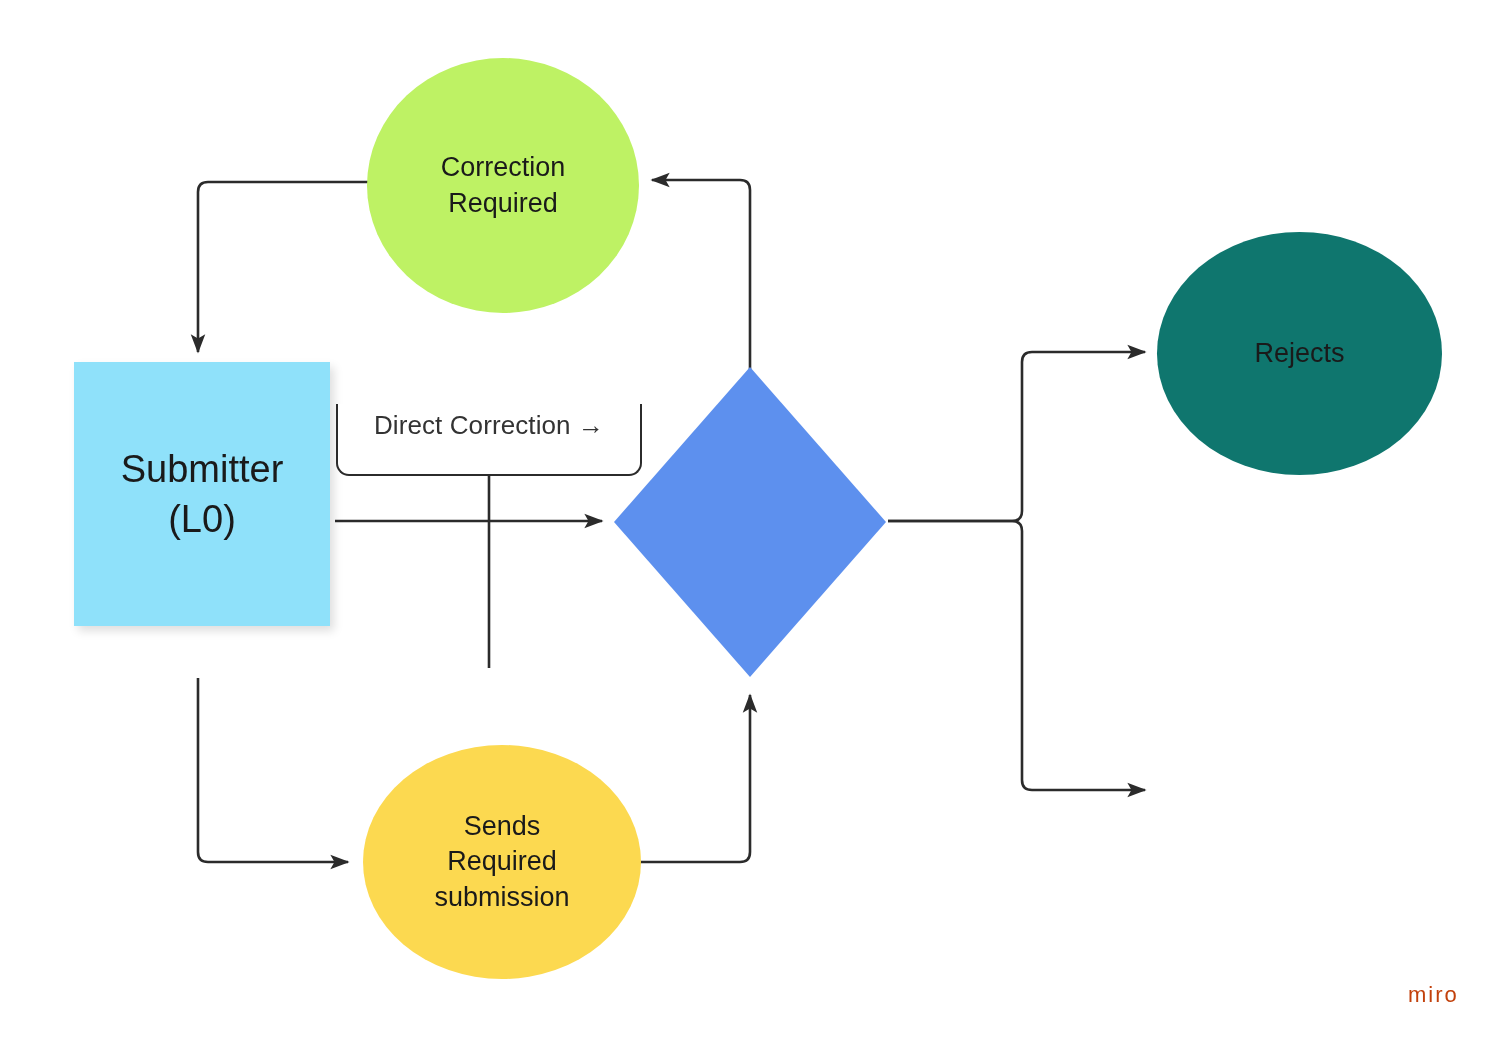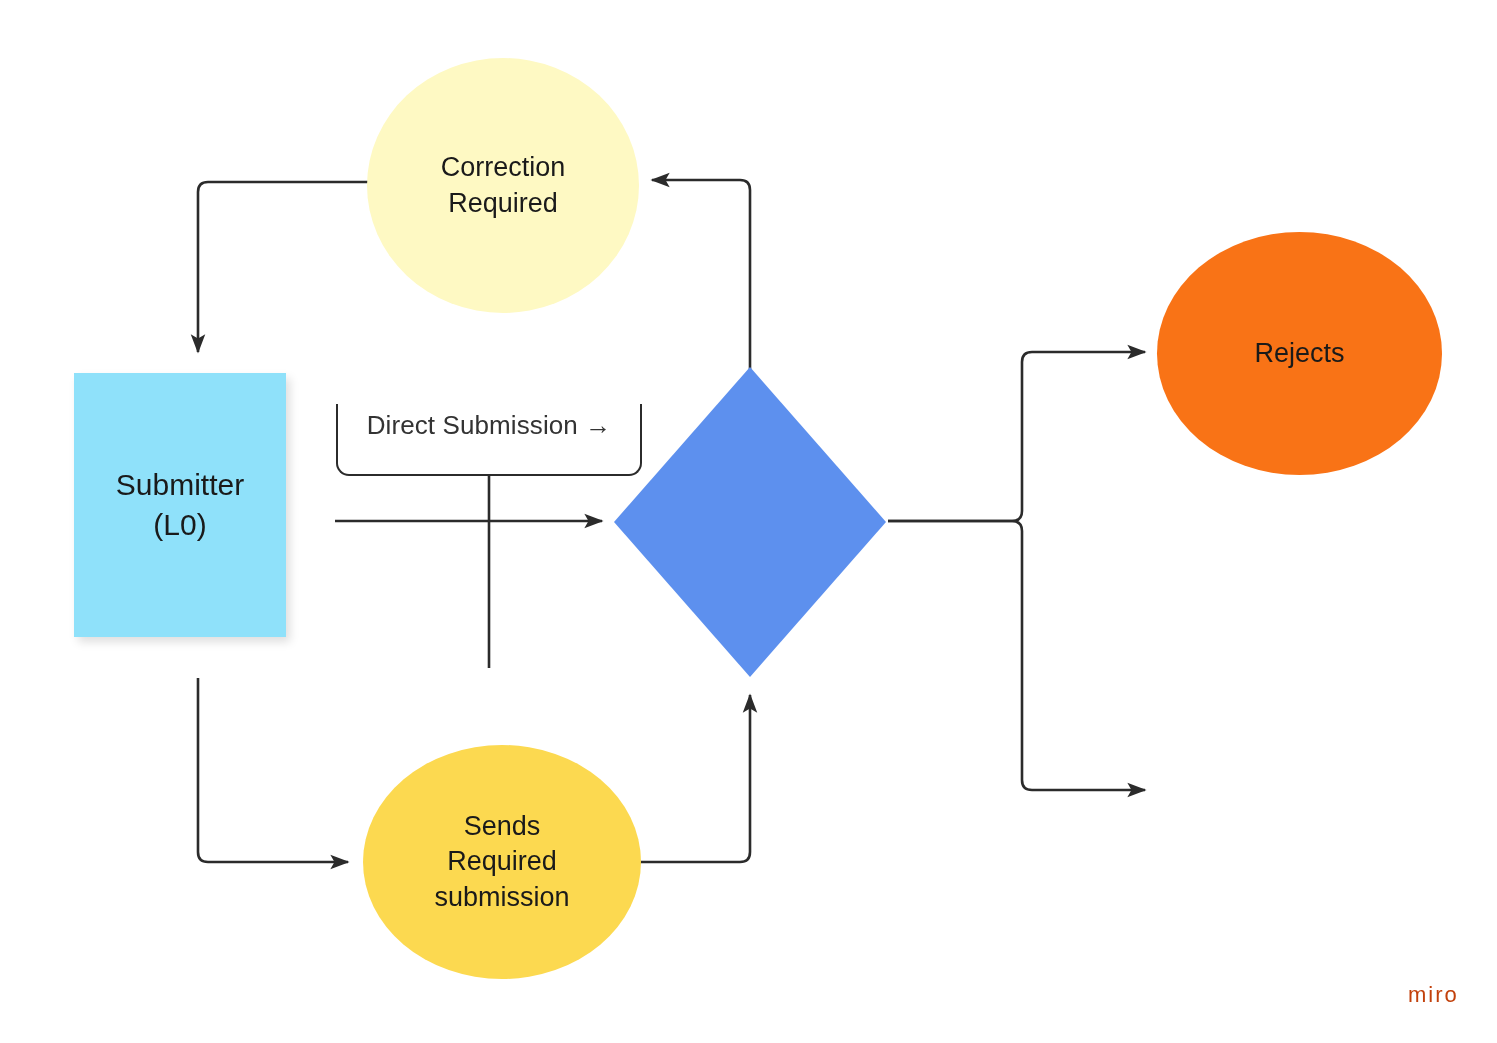--- a/index.html
+++ b/index.html
@@ -37,35 +37,35 @@
     box-sizing: border-box;
   }
   .node-label {
     display: block;
     white-space: pre-line;
   }
 
   
   #node-submitter {
     left: 74px;
-    top: 373px;
-    width: 212px;
+    top: 362px;
+    width: 256px;
     height: 264px;
     background: #8FE1FA;
-    font-size: 30px;
+    font-size: 38px;
     box-shadow: 4px 5px 9px rgba(0,0,0,0.13);
   }
 
   
   #node-correction {
     left: 367px;
     top: 58px;
     width: 272px;
     height: 255px;
-    background: #fef9c3;
+    background: #bef264;
     border-radius: 50%;
     font-size: 27px;
   }
 
   
   #node-sends-corrected {
     left: 363px;
     top: 745px;
     width: 278px;
     height: 234px;
@@ -95,21 +95,21 @@
     position: relative;
     z-index: 2;
   }
 
   
   #node-rejects {
     left: 1157px;
     top: 232px;
     width: 285px;
     height: 243px;
-    background: #f97316;
+    background: #0f766e;
     border-radius: 50%;
     font-size: 27px;
   }
 
   
   #node-approve {
     left: 1155px;
     top: 672px;
     width: 287px;
     height: 237px;
@@ -204,18 +204,18 @@
   <div class="node" id="node-reviewer">
     <span class="diamond-shape"></span>
   </div>
 
   <div class="node" id="node-rejects">
     <span class="node-label">Rejects</span>
   </div>
 
 
   <div id="edge-label-direct">
-    <span class="node-label">Direct Submission →</span>
+    <span class="node-label">Direct Correction →</span>
   </div>
 
   <div id="watermark">miro</div>
 
 </div>
 
 </body></html>

